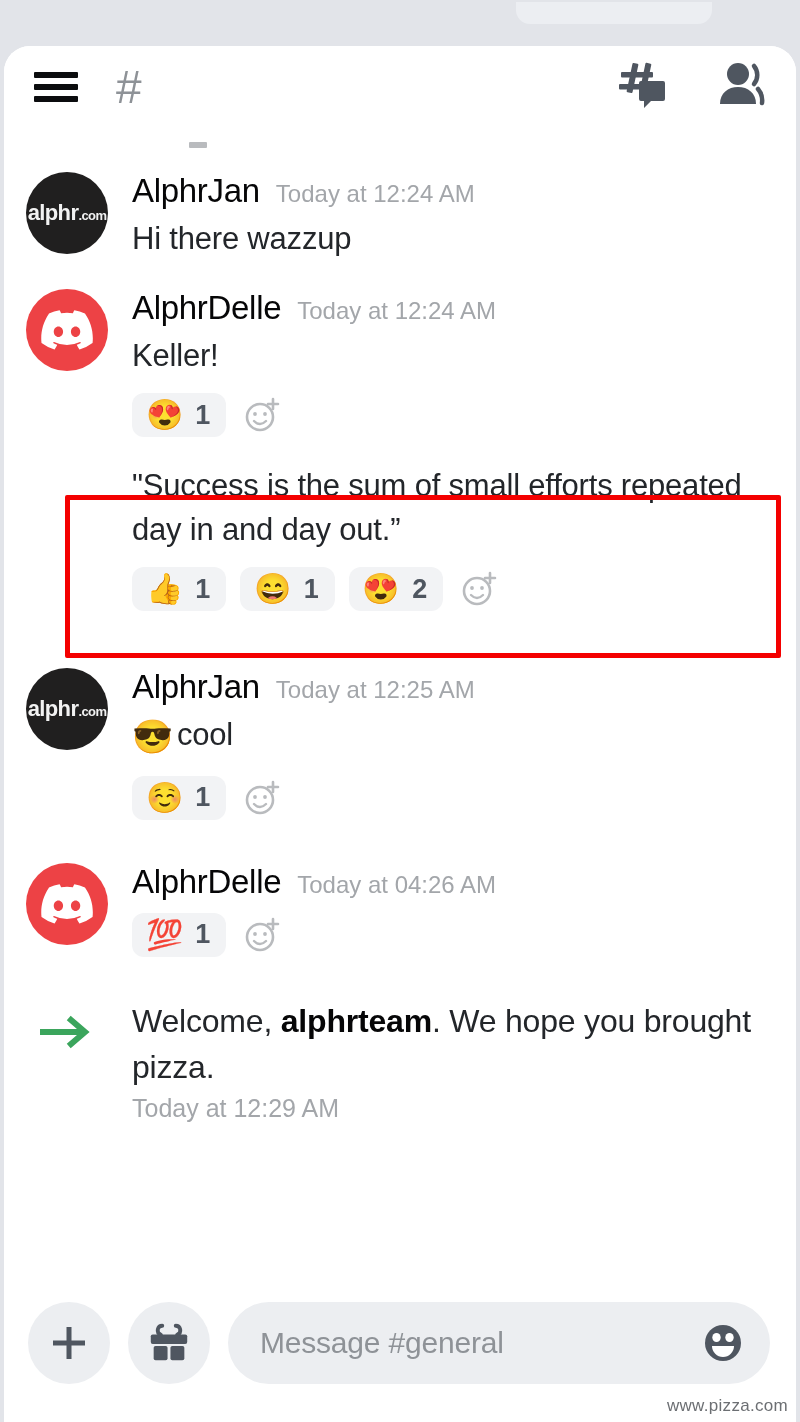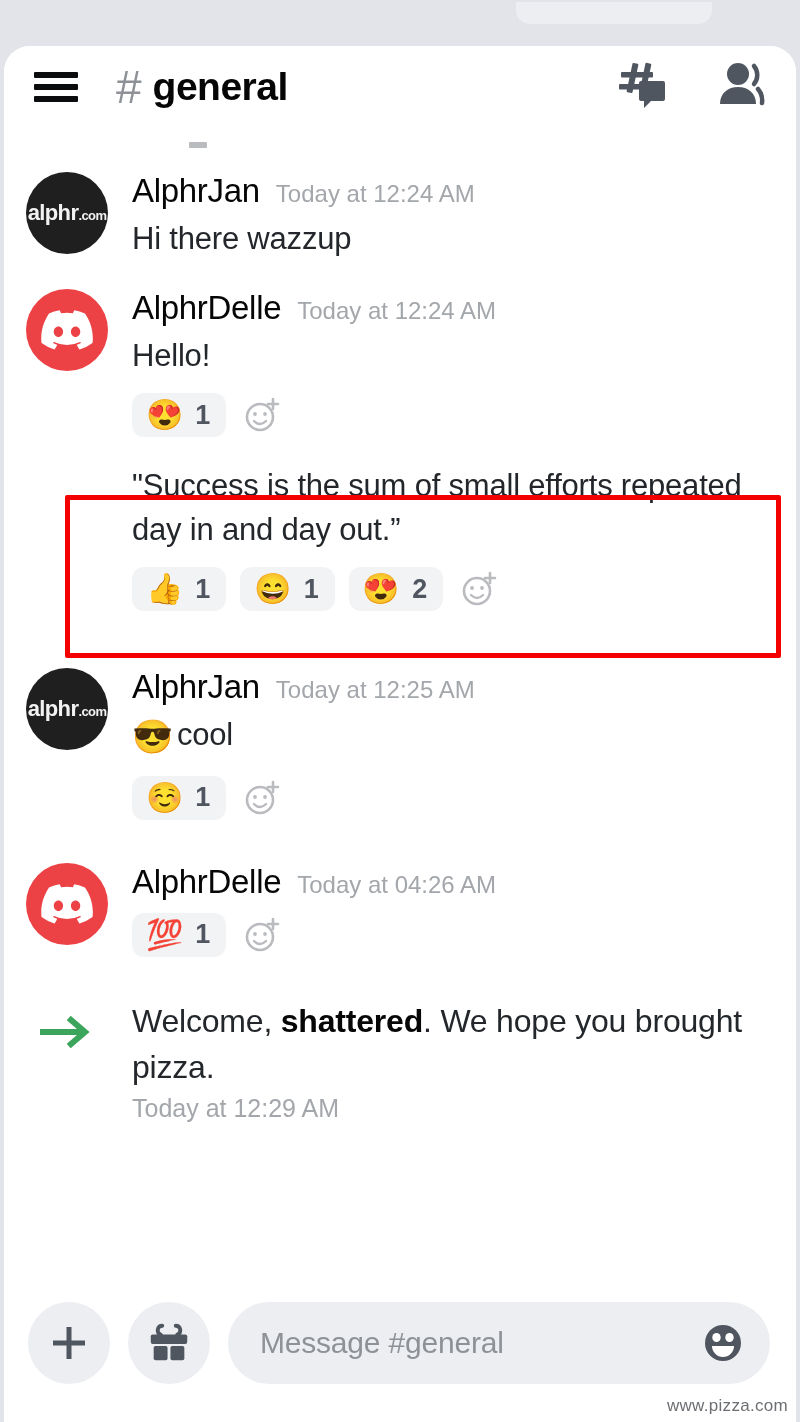--- a/index.html
+++ b/index.html
@@ -329,21 +329,20 @@
     <div id="header">
 
       <div class="hamburger">
         <i></i>
         <i></i>
         <i></i>
       </div>
 
       <div id="hash-glyph">#</div>
 
-      <div id="channel-title">general</div>
 
       <div id="header-actions">
 
         <span class="hdr-icon">
           <svg width="52" height="52" viewBox="0 0 52 52">
             <g fill="#4f5660">
               <rect x="13.5" y="4" width="6" height="30" rx="1" transform="rotate(12 16.5 19)"></rect>
               <rect x="27.5" y="4" width="6" height="20" rx="1" transform="rotate(12 30.5 14)"></rect>
               <rect x="5" y="13" width="32" height="5.6" rx="1"></rect>
               <rect x="3" y="25" width="25" height="5.6" rx="1"></rect>
@@ -385,21 +384,21 @@
         <div class="avatar discord">
           <svg width="52" height="40" viewBox="0 0 71 55">
             <path fill="#ffffff" d="M60.1 4.9A58.5 58.5 0 0 0 45.6.5a.2.2 0 0 0-.2.1c-.6 1.1-1.3 2.6-1.8 3.7a54 54 0 0 0-16.2 0A37 37 0 0 0 25.5.6a.2.2 0 0 0-.2-.1A58.3 58.3 0 0 0 10.7 4.9a.2.2 0 0 0-.1.1C1.6 18.6-.9 31.9.4 45.1a.2.2 0 0 0 .1.2 58.8 58.8 0 0 0 17.7 9 .2.2 0 0 0 .2-.1c1.4-1.9 2.6-3.9 3.6-6a.2.2 0 0 0-.1-.3 38.7 38.7 0 0 1-5.5-2.6.2.2 0 0 1 0-.4l1.1-.9a.2.2 0 0 1 .2 0 41.9 41.9 0 0 0 35.6 0 .2.2 0 0 1 .2 0l1.1.9a.2.2 0 0 1 0 .4 36.3 36.3 0 0 1-5.5 2.6.2.2 0 0 0-.1.3c1 2.1 2.2 4.1 3.6 6a.2.2 0 0 0 .2.1 58.6 58.6 0 0 0 17.8-9 .2.2 0 0 0 .1-.2c1.5-15.3-2.4-28.5-10.3-40.1a.2.2 0 0 0-.1-.1zM23.7 37.1c-3.5 0-6.4-3.2-6.4-7.2s2.8-7.2 6.4-7.2c3.6 0 6.5 3.3 6.4 7.2 0 4-2.8 7.2-6.4 7.2zm23.6 0c-3.5 0-6.4-3.2-6.4-7.2s2.8-7.2 6.4-7.2c3.6 0 6.5 3.3 6.4 7.2 0 4-2.8 7.2-6.4 7.2z"></path>
           </svg>
         </div>
         <div class="msg-body">
           <div class="msg-head">
             <span class="author">AlphrDelle</span>
             <span class="timestamp">Today at 12:24 AM</span>
           </div>
-          <div class="msg-text">Hello!</div>
+          <div class="msg-text">Keller!</div>
 
           <div class="reactions">
             <div class="reaction-pill">
               <span class="emo">😍</span>
               <span class="cnt">1</span>
             </div>
             <span class="add-reaction">
               <svg width="40" height="40" viewBox="0 0 40 40">
                 <circle cx="17" cy="22" r="13" fill="none" stroke="#b9bbbe" stroke-width="2.6"></circle>
                 <circle cx="12" cy="19" r="1.9" fill="#b9bbbe"></circle>
@@ -503,21 +502,21 @@
       </div>
 
       <div class="system-msg" style="margin-top:40px;">
         <div class="join-arrow">
           <svg width="56" height="40" viewBox="0 0 56 40">
             <path d="M4 20 h38" stroke="#3ba55c" stroke-width="6" stroke-linecap="square" fill="none"></path>
             <path d="M32 8 l14 12 l-14 12" stroke="#3ba55c" stroke-width="6" fill="none" stroke-linecap="square" stroke-linejoin="miter"></path>
           </svg>
         </div>
         <div class="system-body">
-          <div class="system-text"><span>Welcome, </span><b>shattered</b><span>. We hope you brought pizza.</span></div>
+          <div class="system-text"><span>Welcome, </span><b>alphrteam</b><span>. We hope you brought pizza.</span></div>
           <div class="system-time">Today at 12:29 AM</div>
         </div>
       </div>
 
     </div>
 
     <div id="composer">
 
       <div class="round-btn">
         <svg width="46" height="46" viewBox="0 0 46 46">

